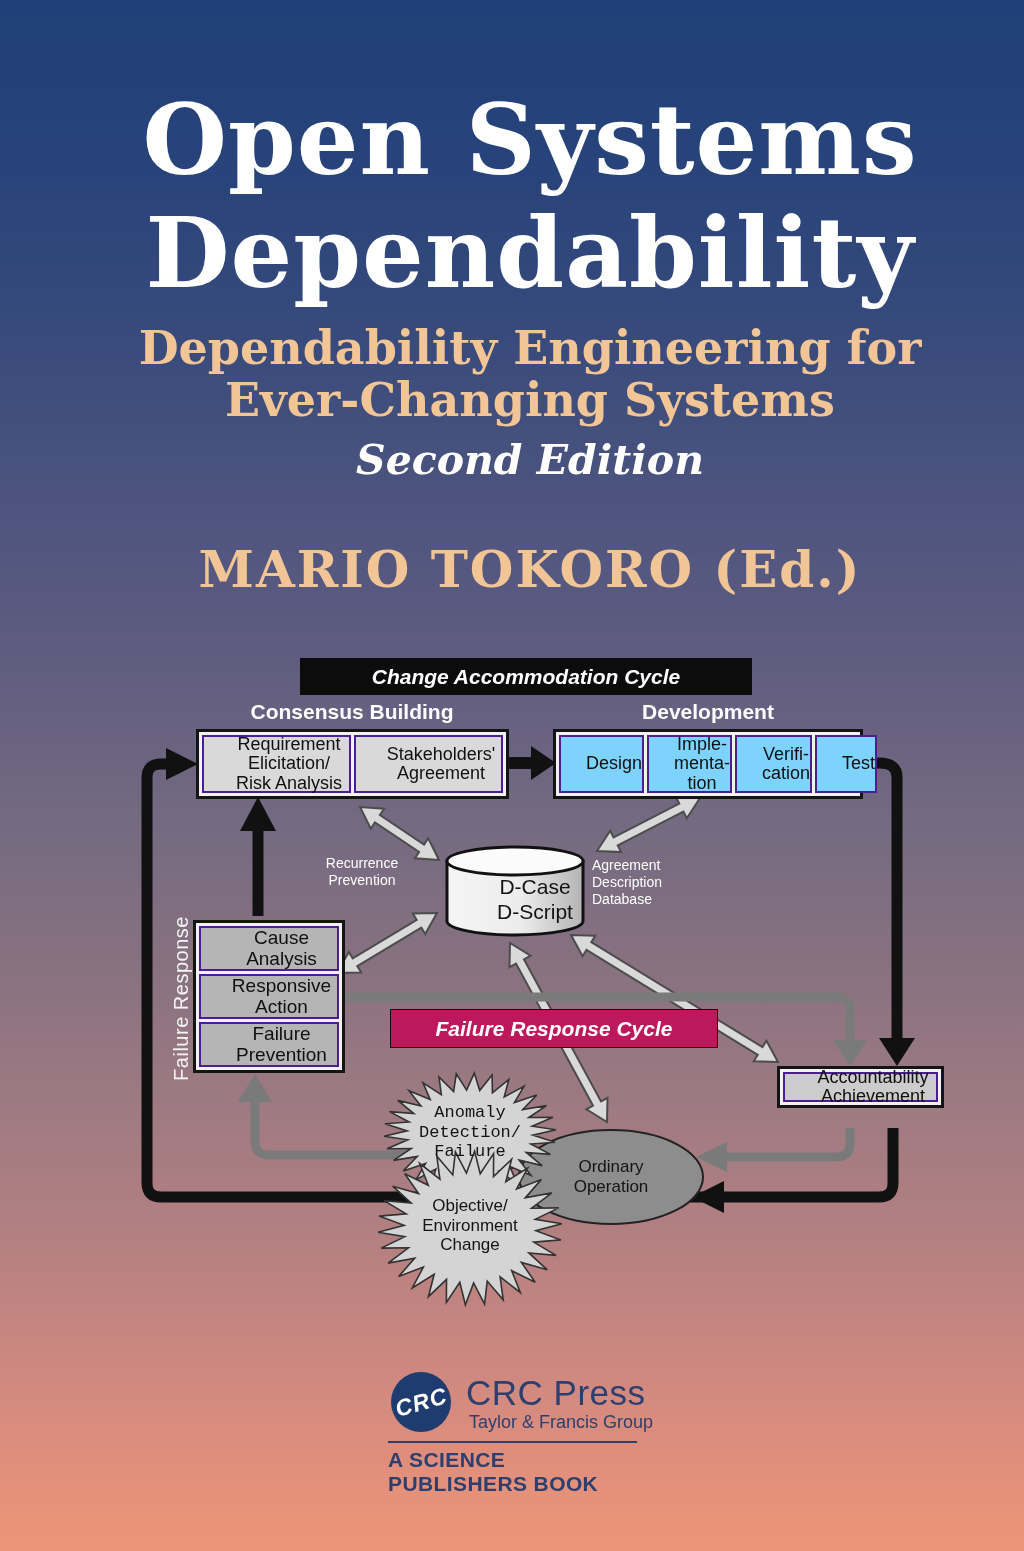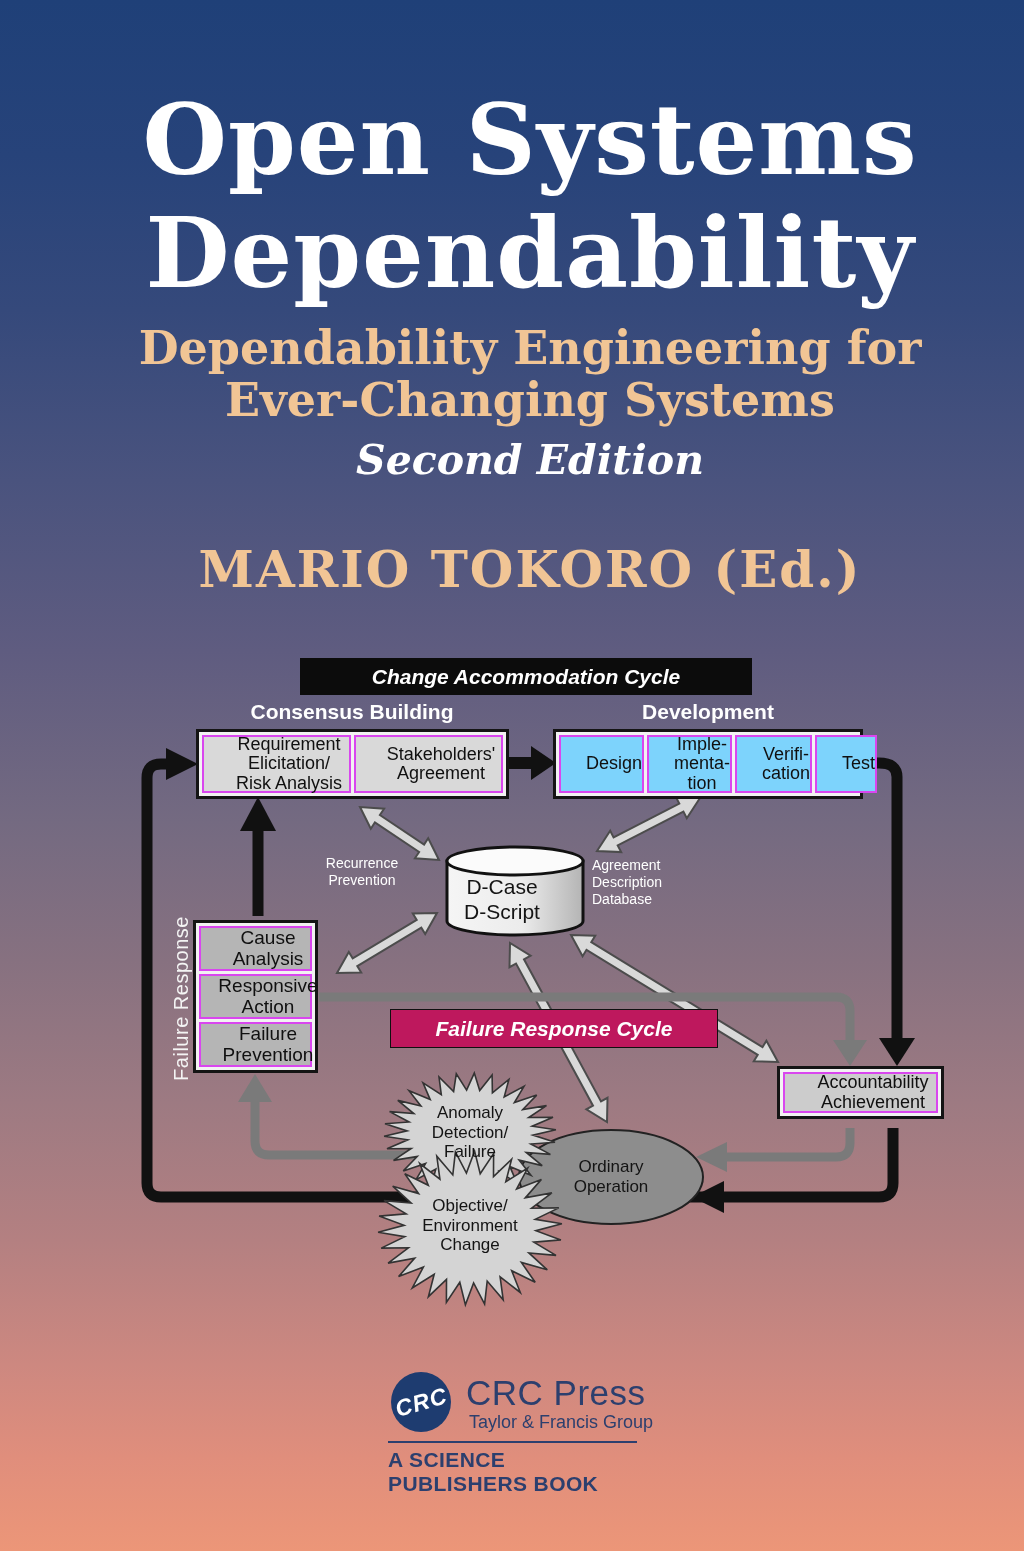--- a/index.html
+++ b/index.html
@@ -39,21 +39,21 @@
   }
   .bar-black { background:#0c0c0c; }
   .bar-dark  { background:#be185d; border:1px solid #101010; }
   .grp-header { color:#ffffff; font-weight:bold; font-size:21px; text-align:center; }
   .group-box {
     background:#f2f2f2; border:3px solid #141414; padding:3px;
     display:flex; gap:3px;
   }
   .group-box.vert { flex-direction:column; }
   .cell {
-    border:2px solid #d946ef; flex:1;
+    border:2px solid #4c1d95; flex:1;
     display:flex; align-items:center; justify-content:center;
     font-size:18px; line-height:1.08; color:#101010;
     text-align:center; white-space:pre-line;padding-left:25px;
   }
   .cell.light { background:#d9d9d9; }
   .cell.mid   { background:#7dd3fc; }
   .cell.dark  { background:#b5b5b5; }
   .lbl { white-space:pre-line; color:#ffffff; font-size:14px; line-height:1.22; }
   .lbl-dark { white-space:pre-line; color:#141414; text-align:center; }
   .vert-label {
@@ -163,42 +163,42 @@
   <div class="cell mid">Test</div>
 </div>
 
 <div class="abs lbl" style="left:252px; top:855px; width:220px; text-align:center;">Recurrence
 Prevention</div>
 
 <div class="abs lbl" style="left:592px; top:857px; width:210px;">Agreement
 Description
 Database</div>
 
-<div class="abs lbl-dark" style="left:435px; top:874px; width:134px; font-size:21px; line-height:1.2;">D-Case
+<div class="abs lbl-dark" style="left:468px; top:874px; width:134px; font-size:21px; line-height:1.2;">D-Case
 D-Script</div>
 
 <div class="abs vert-label" style="left:93px; top:987px;">Failure Response</div>
 
-<div class="abs group-box vert" style="left:193px; top:920px; width:125px; height:153px;">
+<div class="abs group-box vert" style="left:193px; top:920px; width:152px; height:153px;">
   <div class="cell dark" style="font-size:19px;">Cause
 Analysis</div>
   <div class="cell dark" style="font-size:19px;">Responsive
 Action</div>
   <div class="cell dark" style="font-size:19px;">Failure
 Prevention</div>
 </div>
 
 <div class="abs bar bar-dark" style="left:390px; top:1009px; width:328px; height:39px;">Failure Response Cycle</div>
 
-<div class="abs group-box" style="left:777px; top:1066px; width:167px; height:53px;">
+<div class="abs group-box" style="left:777px; top:1066px; width:167px; height:42px;">
   <div class="cell light" style="background:#cccccc;">Accountability
 Achievement</div>
 </div>
 
-<div class="abs lbl-dark" style="left:395px; top:1103px; width:150px; font-size:17px; line-height:1.15;">Anomaly
+<div class="abs lbl-dark" style="left:395px; top:1103px; width:150px; font-size:17px; line-height:1.15;font-family:Liberation Mono, monospace;">Anomaly
 Detection/
 Failure</div>
 
 <div class="abs lbl-dark" style="left:390px; top:1196px; width:160px; font-size:17px; line-height:1.15;">Objective/
 Environment
 Change</div>
 
 <div class="abs lbl-dark" style="left:541px; top:1157px; width:140px; font-size:17px; line-height:1.15;">Ordinary
 Operation</div>
 

